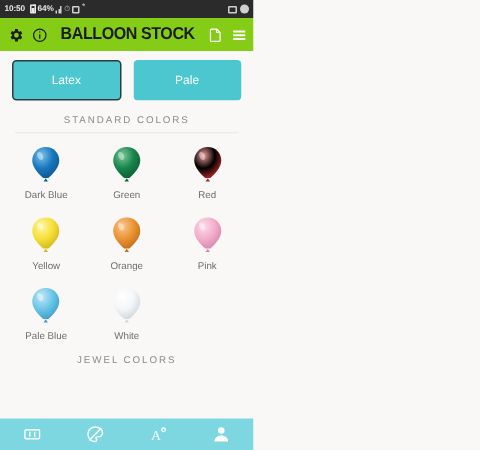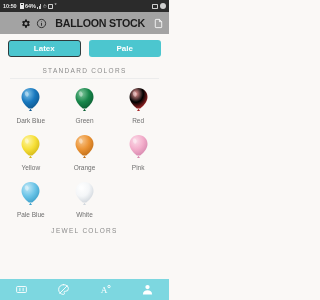--- a/index.html
+++ b/index.html
@@ -28,37 +28,37 @@
   .batt:after{content:"";position:absolute;top:-1.2px;left:1px;width:1.5px;height:1px;background:#e8e8e8;}
   .bars { display:flex; align-items:flex-end; gap:0.5px; height:6px; }
   .bars i { width:1px; background:#cfcfcf; display:block; }
   .bars i:nth-child(1){height:2px}.bars i:nth-child(2){height:3.5px}.bars i:nth-child(3){height:5px}
   .sq { width:5px;height:5px;border:0.5px solid #cfcfcf;border-radius:0.8px; }
   .wa { width:6px;height:6px;border-radius:50%;background:#cfcfcf; }
   .shot { width:6px;height:5px;border:0.7px solid #cfcfcf;border-radius:0.8px; }
 
   
   .appbar {
-    flex:0 0 22px; background:#a3a3a3;
-    display:flex; align-items:center; padding:0 20px; gap:5px;
+    flex:0 0 22px; background:#84cc16;
+    display:flex; align-items:center; padding:0 5px; gap:5px;
   }
   .appbar .title {
     flex:1; text-align:center; color:#1c1c1c;
     font-size:11.5px; font-weight:700; letter-spacing:-0.3px;
     transform:scaleX(0.93); white-space:nowrap;
   }
   .hicon { width:11px; height:11px; flex:0 0 auto; cursor:pointer; }
   .hicon svg { width:100%; height:100%; display:block; }
 
   
   .tabs { flex:0 0 auto; display:flex; gap:8px; padding:6px 8px 5px; }
   .tab {
-    flex:1; height:17px; border-radius:3px; background:#4cc6cf;
+    flex:1; height:27px; border-radius:3px; background:#4cc6cf;
     color:#ffffff; font-size:8px; display:flex; align-items:center;
-    justify-content:center; border:1.2px solid transparent; cursor:pointer;font-weight:bold;
+    justify-content:center; border:1.2px solid transparent; cursor:pointer;
   }
   .tab.active { border-color:#2f3b3d; }
 
   
   .section-title {
     text-align:center; font-size:6.5px; letter-spacing:1.3px;
     color:#8b8b8b; padding:5px 0 4px; font-weight:400;
   }
   .divider { height:1px; background:#ececec; margin:0 10px; }
 

